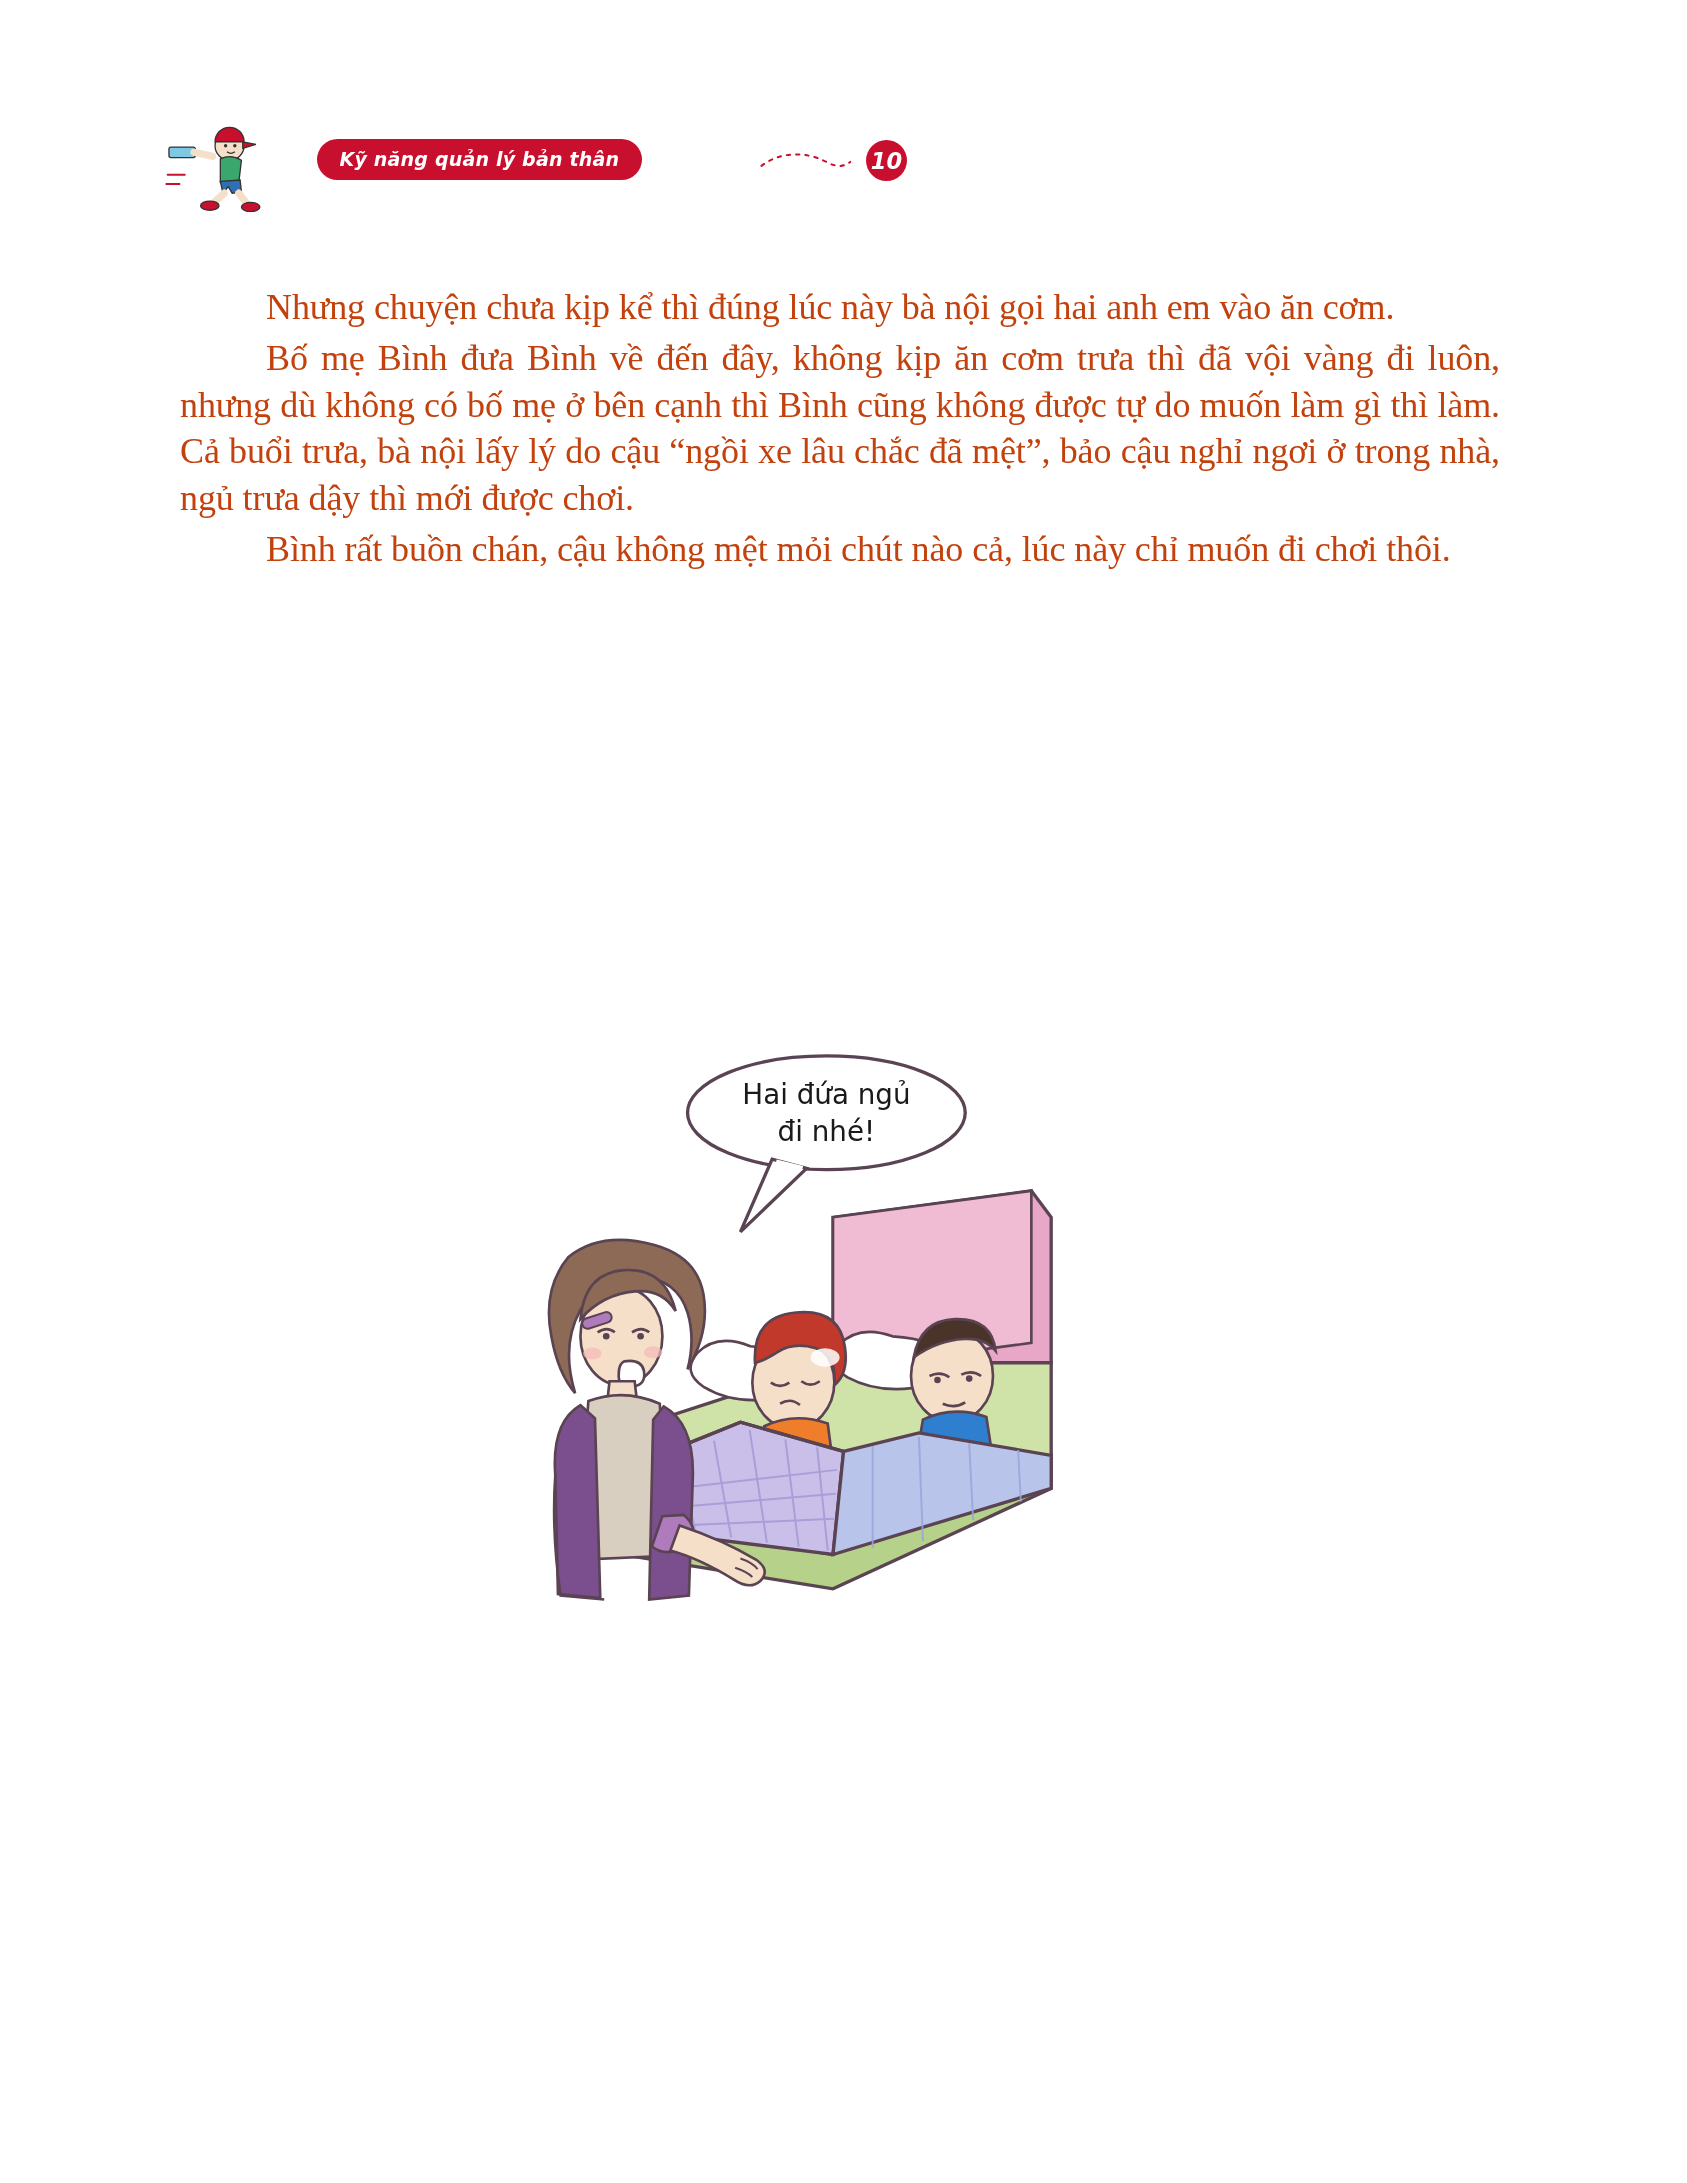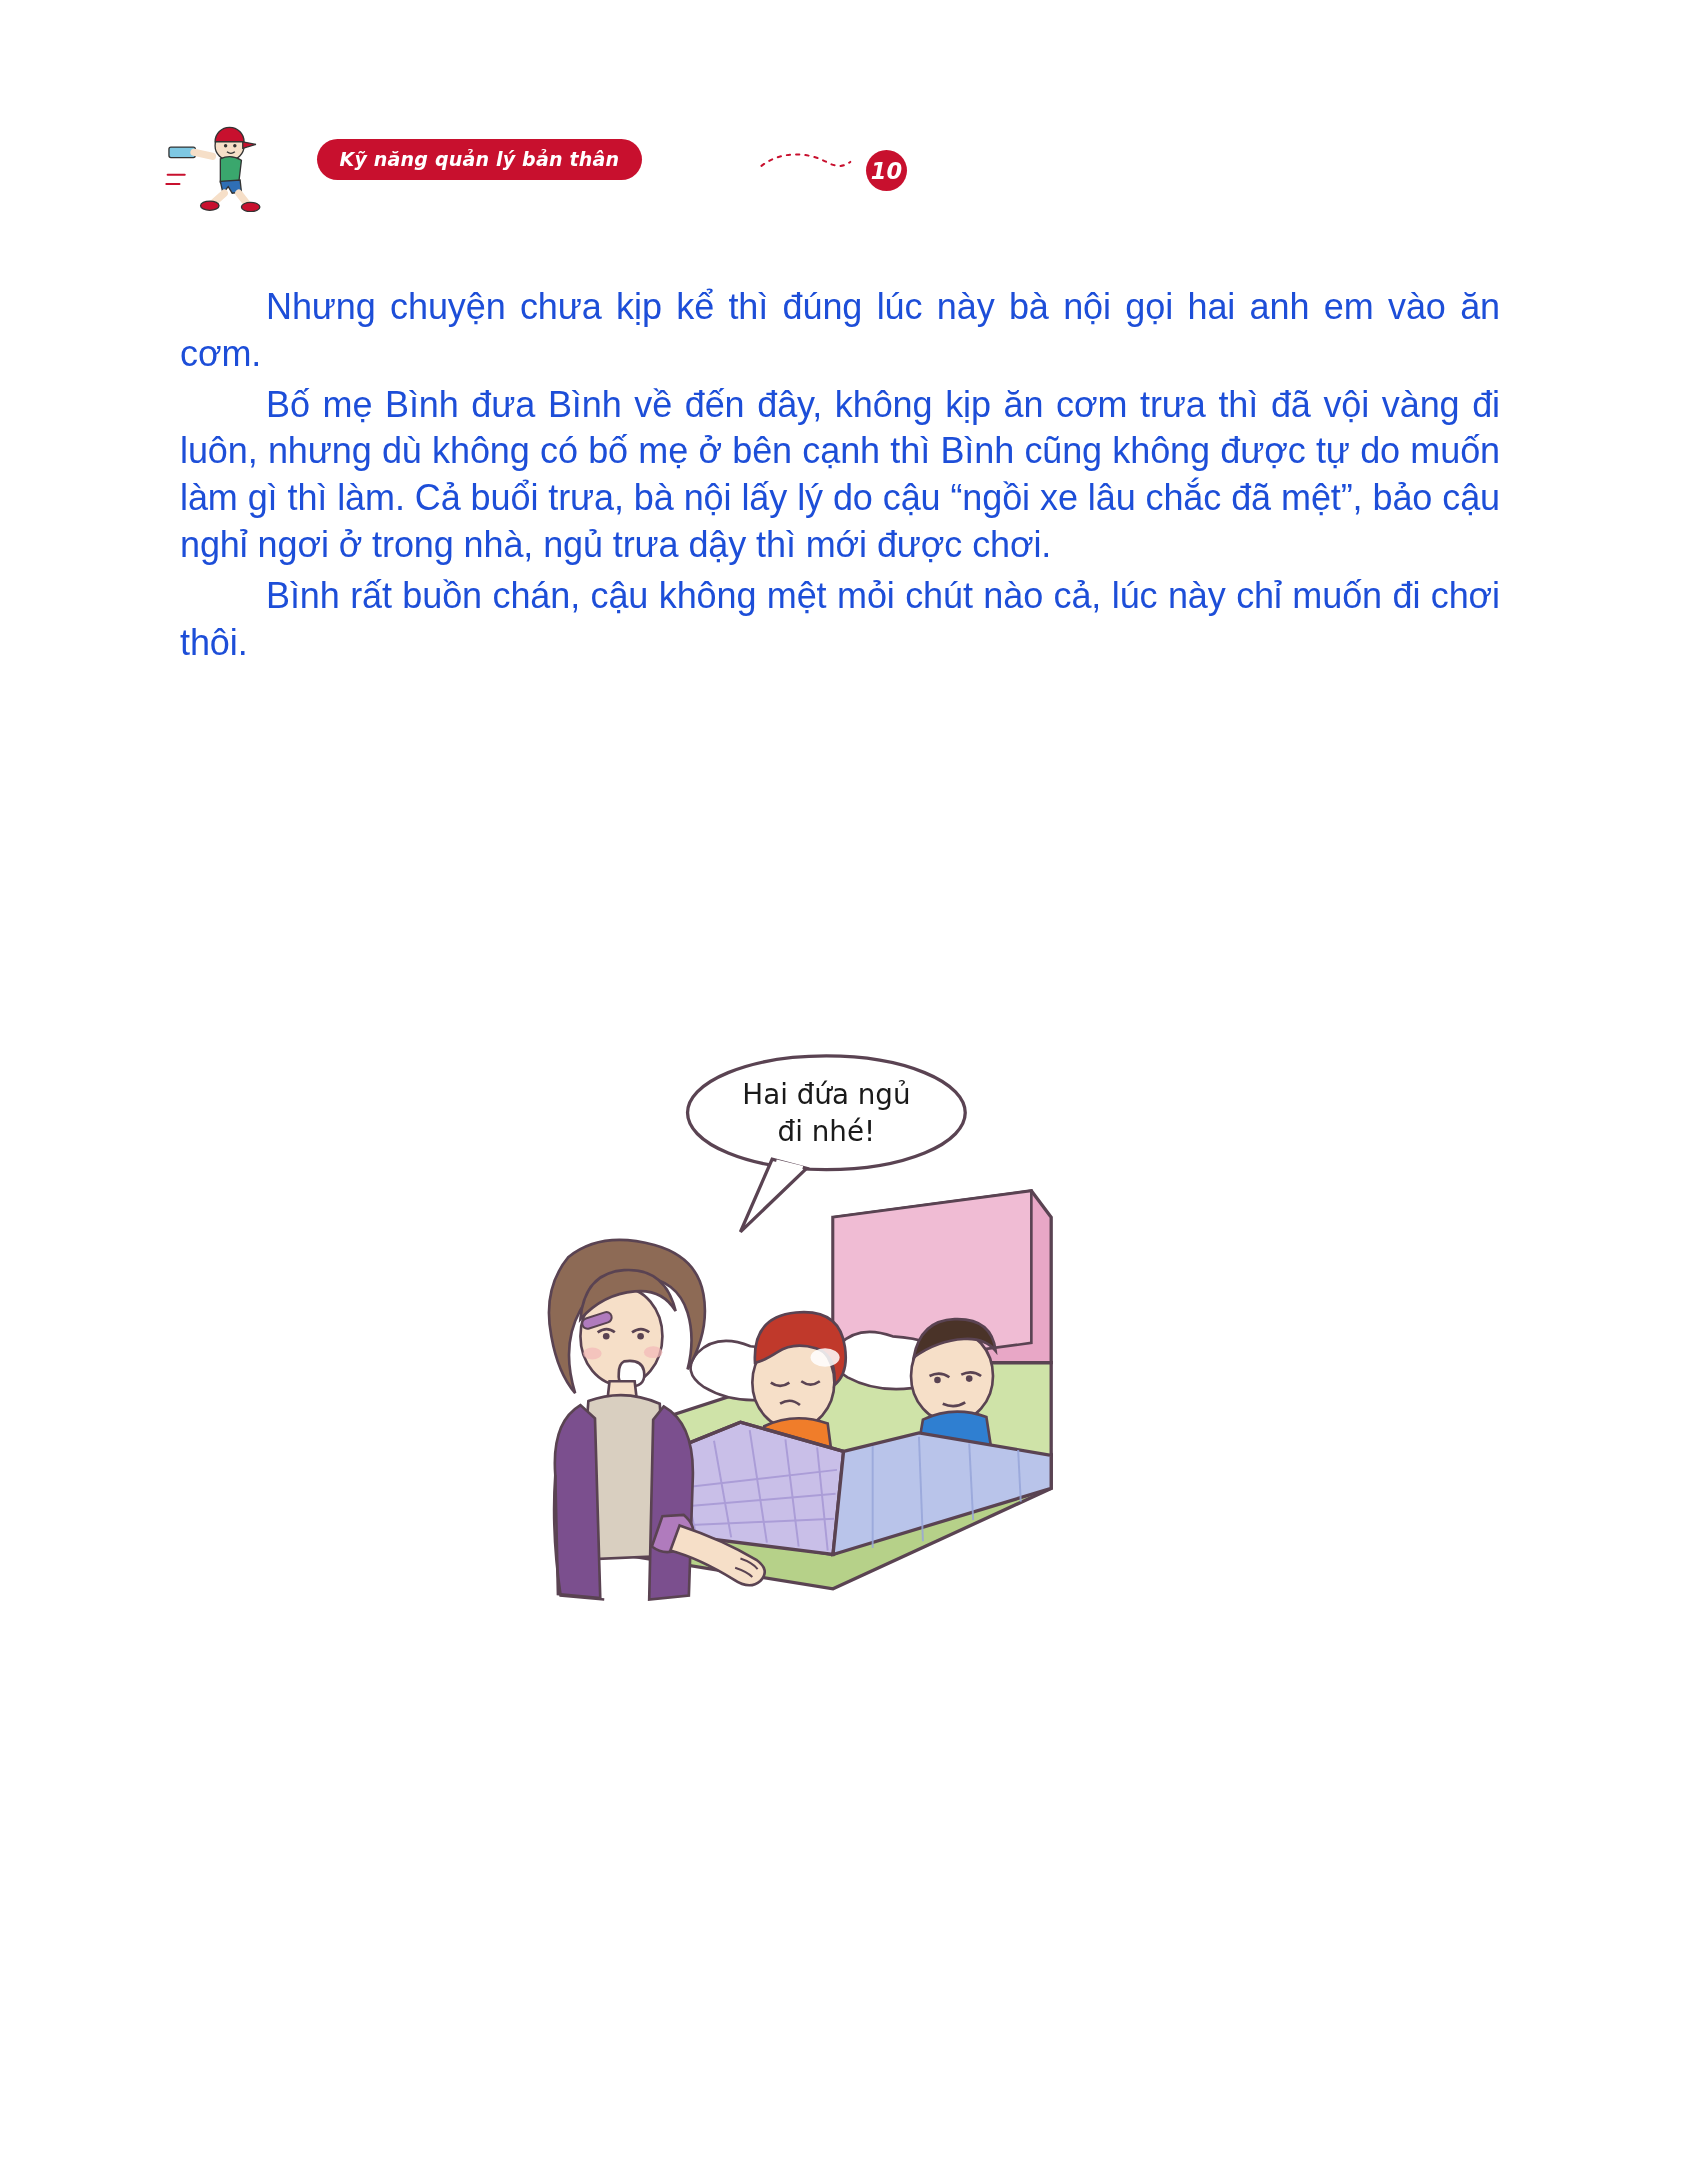--- a/index.html
+++ b/index.html
@@ -52,45 +52,45 @@
   .dot-leader {
     position: absolute;
     left: 595px;
     top: 38px;
     width: 93px;
     height: 26.5px;
   }
   .page-number-badge {
     position: absolute;
     left: 701px;
-    top: 38px;
+    top: 28px;
     width: 41px;
     height: 41px;
     border-radius: 50%;
     background: #c8102e;
     color: #ffffff;
     font-size: 22.5px;
     font-weight: bold;
     display: flex;
     align-items: center;
     justify-content: center;
   }
 
   
   .content {
     position: absolute;
     top: 284px;
     left: 180px;
     width: 1320px;
   }
   .para {
-    font-family: Liberation Sans, sans-serif;
+    font-family: Liberation Serif, serif;
     font-size: 36px;
     line-height: 1.30;
-    color: #1d4ed8;
+    color: #c2410c;
     text-align: justify;
     text-indent: 86px;
     margin: 0 0 4px 0;
     letter-spacing: -0.1px;
   }
   .para.last-line-left {
     text-align-last: left;
   }
 
   

